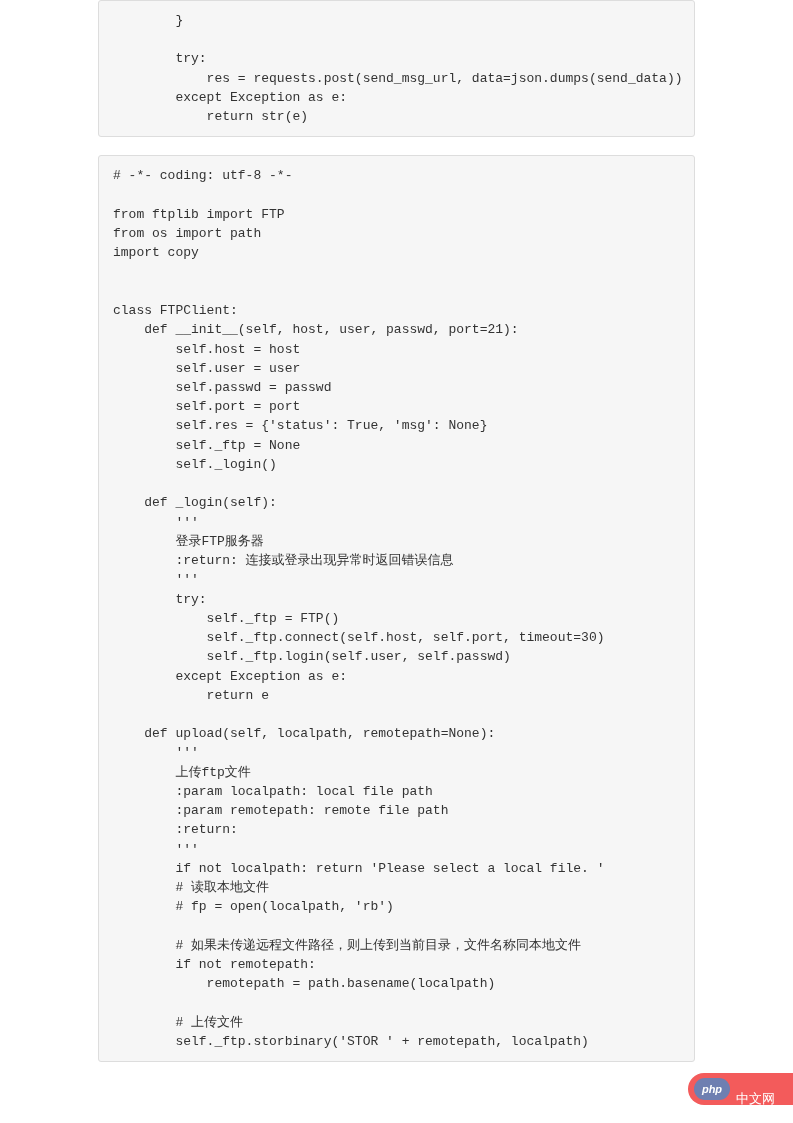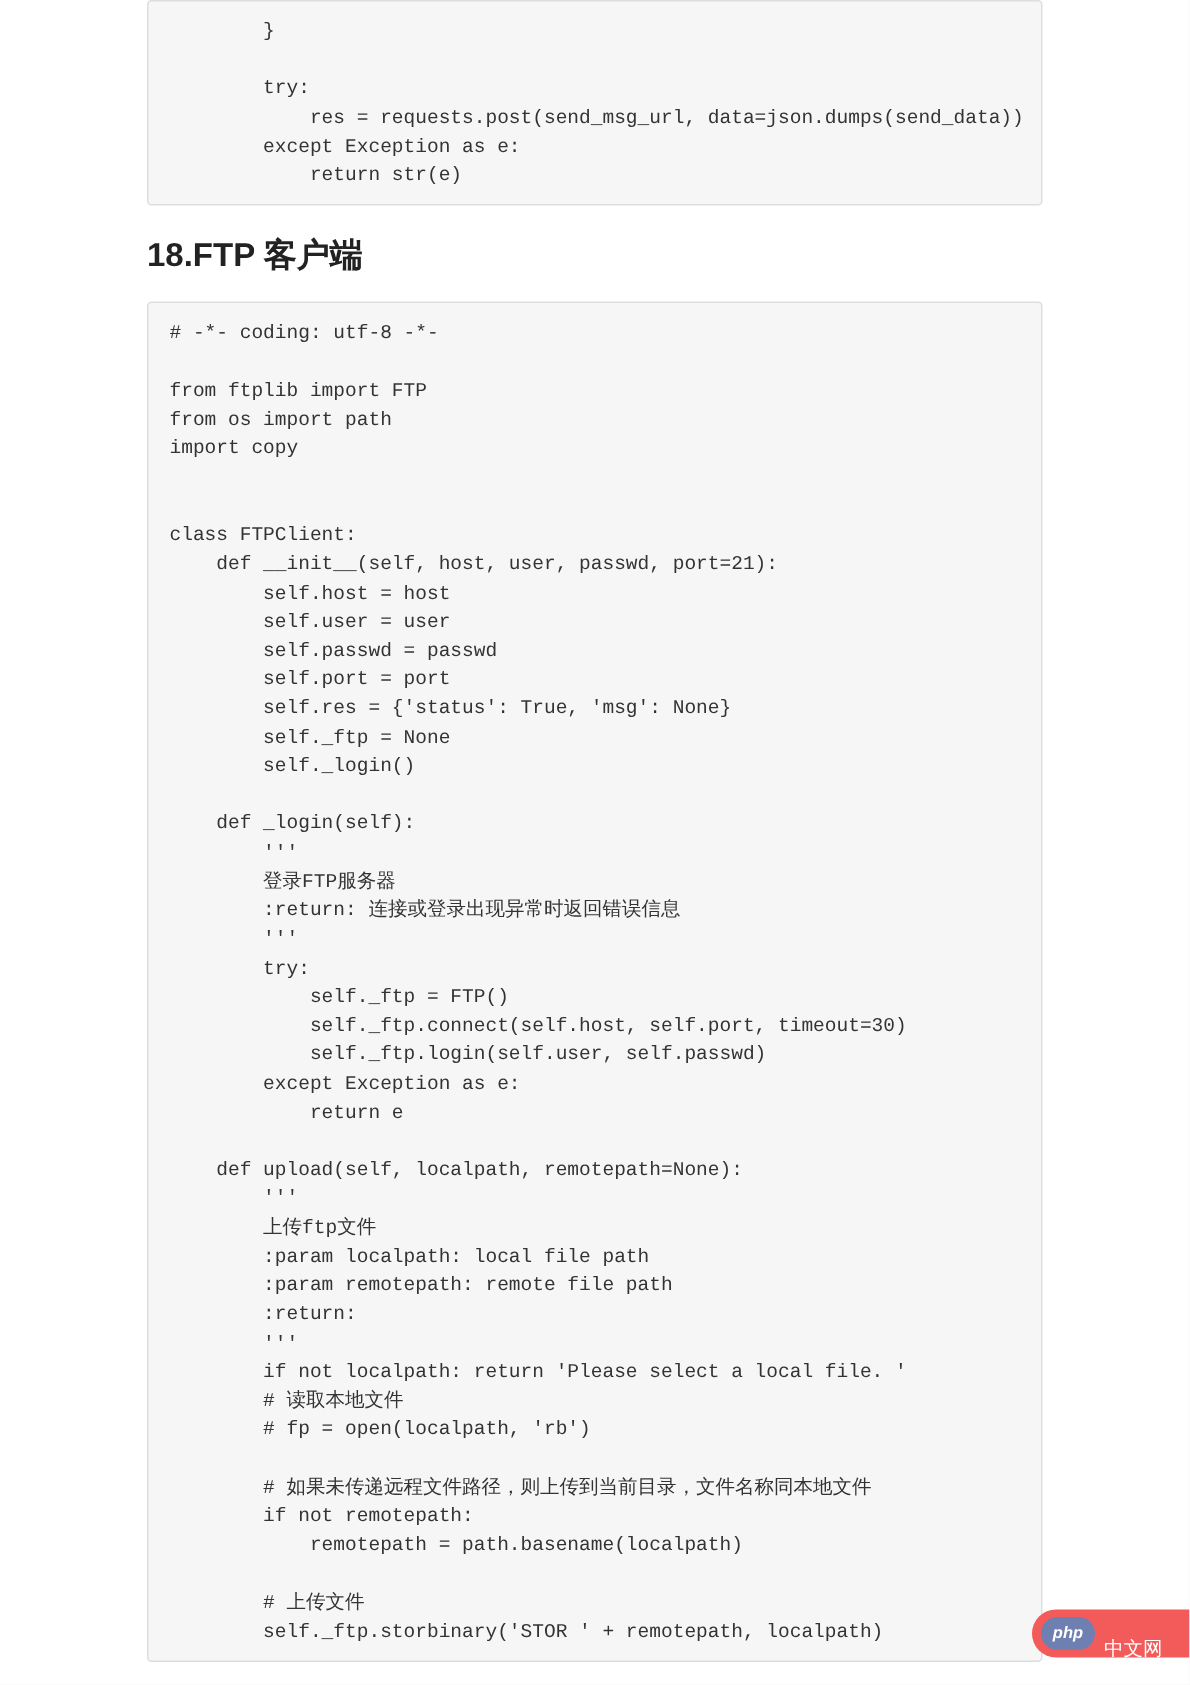--- a/index.html
+++ b/index.html
@@ -75,21 +75,20 @@
 <body>
 
 <div class="content">
   <pre class="code-block">        }
 
         try:
             res = requests.post(send_msg_url, data=json.dumps(send_data))
         except Exception as e:
             return str(e)</pre>
 
-  <h2 class="section-heading">18.FTP 客户端</h2>
 
 
   <pre class="code-block"># -*- coding: utf-8 -*-
 
 from ftplib import FTP
 from os import path
 import copy
 
 
 class FTPClient:

